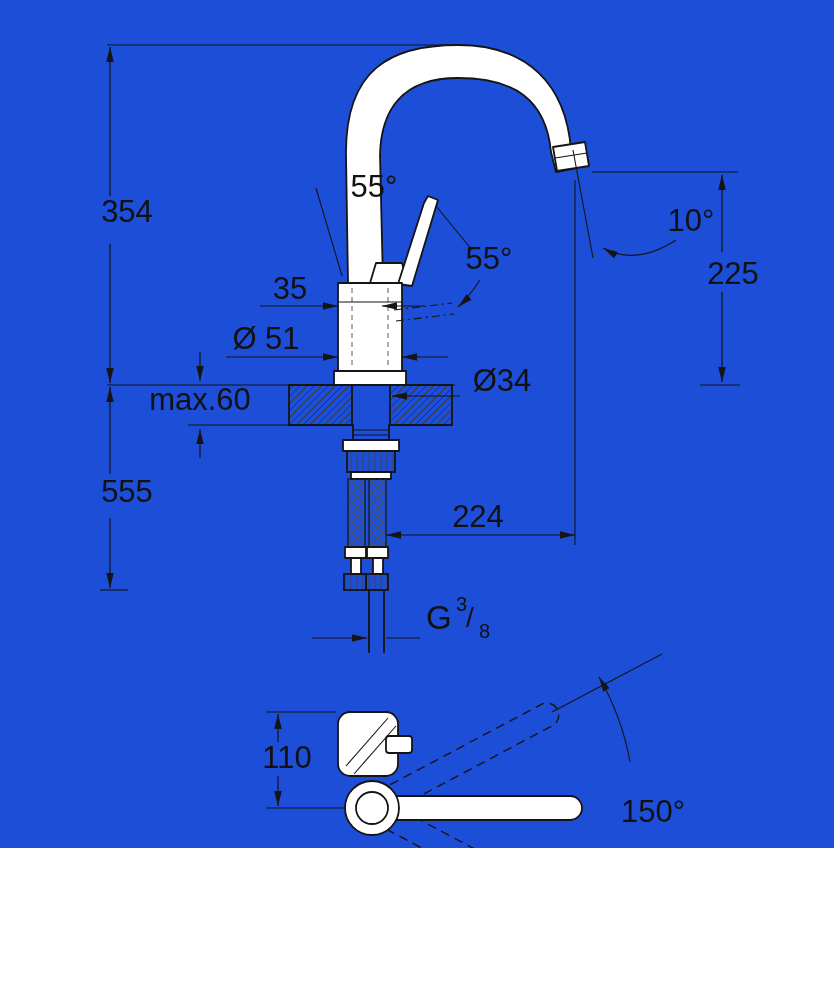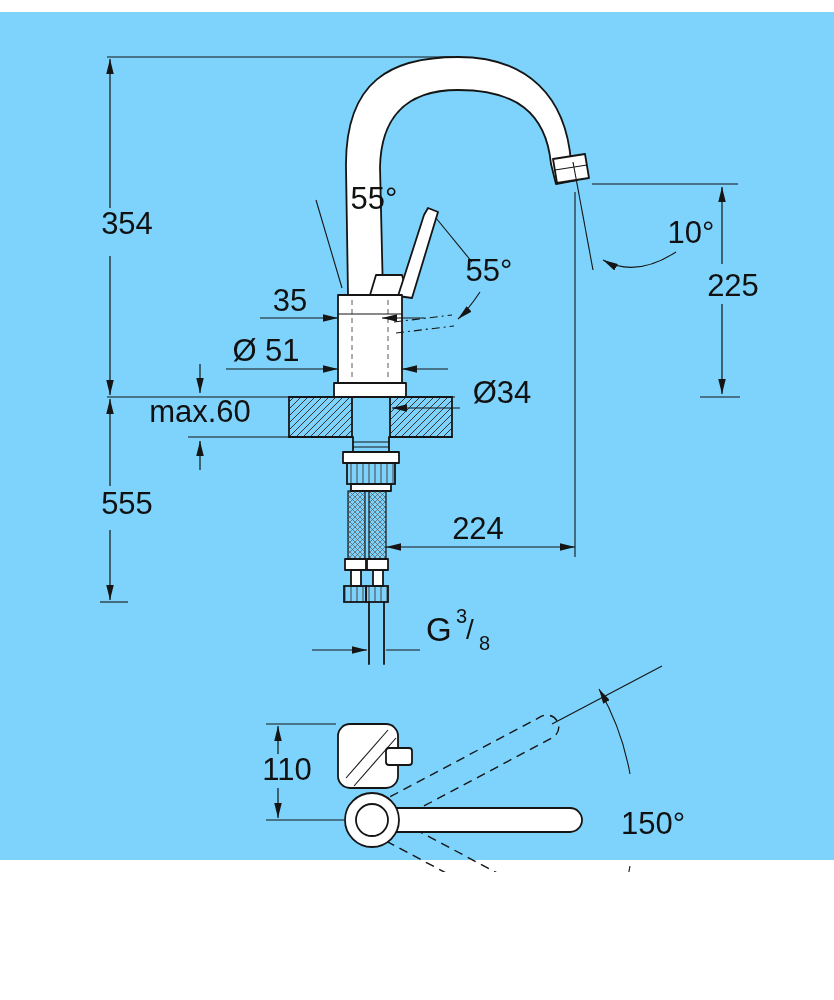--- a/index.html
+++ b/index.html
@@ -1,16 +1,16 @@
 <!DOCTYPE html>
 <html><head>
 <meta charset="utf-8">
 <style>
   html,body{margin:0;padding:0;background:#fff}
-  .stage{width:834px;height:848px;margin:12px auto;background:#7dd3fc}
+  .stage{width:834px;height:848px;margin:0 auto;background:#1d4ed8}
   svg{display:block}
   .ln{stroke:#151515;stroke-width:1.8;fill:none;stroke-linejoin:round;stroke-linecap:round}
   .fillw{fill:#fff;stroke:#151515;stroke-width:1.8;stroke-linejoin:round}
   .thin{stroke:#151515;stroke-width:1.1;fill:none}
   .dim{stroke:#151515;stroke-width:1.2;fill:none}
   .dashed{stroke:#151515;stroke-width:1.4;fill:none;stroke-dasharray:9 6}
   .dashdot{stroke:#151515;stroke-width:1.1;fill:none;stroke-dasharray:8 4 2 4}
   .hiddenln{stroke:#151515;stroke-width:1;fill:none;stroke-dasharray:5 4;opacity:.7}
   text{font-family:"Liberation Sans","DejaVu Sans",sans-serif;fill:#111;font-size:31px}
   .mid{text-anchor:middle}

